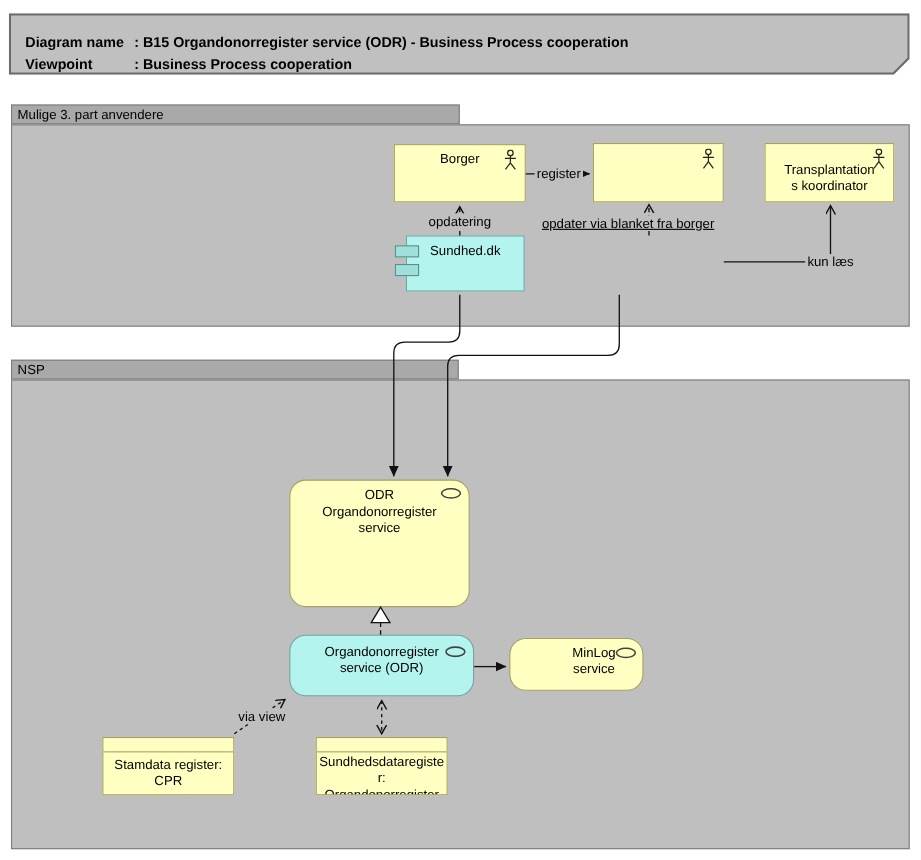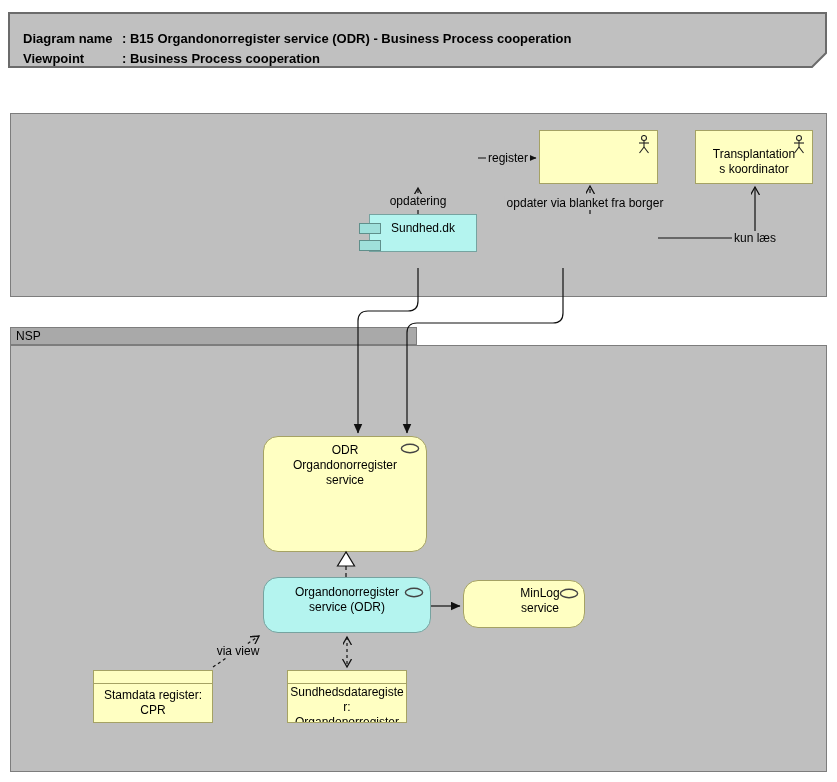--- a/index.html
+++ b/index.html
@@ -48,26 +48,45 @@
         <span>B15 Organdonorregister service (ODR) - Business Process cooperation</span>
       </div>
       <div class="title-row">
         <span class="t-label">Viewpoint</span><span>:</span>
         <span>Business Process cooperation</span>
       </div>
     </div>
   </div>
 
   <div class="grp-body underlay" style="left:10px;top:113px;width:817px;height:184px;"></div>
+  <div class="grp-tab underlay" style="left:10px;top:95px;width:408px;height:18px;z-index:2;">
+    <span>Mulige 3. part anvendere</span>
+  </div>
 
   <div class="grp-body underlay" style="left:10px;top:345px;width:817px;height:427px;"></div>
   <div class="grp-tab underlay" style="left:10px;top:327px;width:407px;height:18px;z-index:2;">
     <span>NSP</span>
   </div>
 
+  <div class="node yellow" style="left:358px;top:131px;width:120px;height:53px;">
+    <span class="actor-icon">
+      <svg width="12" height="19" viewBox="0 0 12 19">
+          <g fill="none" stroke="#222" stroke-width="1.1">
+            <circle cx="6" cy="3" r="2.5"></circle>
+            <line x1="6" y1="5.5" x2="6" y2="12"></line>
+            <line x1="1" y1="8" x2="11" y2="8"></line>
+            <line x1="6" y1="12" x2="1.5" y2="18"></line>
+            <line x1="6" y1="12" x2="10.5" y2="18"></line>
+          </g>
+        </svg>
+    </span>
+    <div class="lines">
+      <div>Borger</div>
+    </div>
+  </div>
 
   <div class="node yellow" style="left:539px;top:130px;width:119px;height:54px;">
     <span class="actor-icon">
       <svg width="12" height="19" viewBox="0 0 12 19">
           <g fill="none" stroke="#222" stroke-width="1.1">
             <circle cx="6" cy="3" r="2.5"></circle>
             <line x1="6" y1="5.5" x2="6" y2="12"></line>
             <line x1="1" y1="8" x2="11" y2="8"></line>
             <line x1="6" y1="12" x2="1.5" y2="18"></line>
             <line x1="6" y1="12" x2="10.5" y2="18"></line>
@@ -87,21 +106,21 @@
             <line x1="6" y1="12" x2="10.5" y2="18"></line>
           </g>
         </svg>
     </span>
     <div class="lines" style="padding-top:16px;">
       <div>Transplantation</div>
       <div>s koordinator</div>
     </div>
   </div>
 
-  <div class="node cyan" style="left:369px;top:214px;width:108px;height:38px;">
+  <div class="node cyan" style="left:369px;top:214px;width:108px;height:51px;">
     <span class="comp-rect" style="top:8px;"></span>
     <span class="comp-rect" style="top:25px;"></span>
     <div class="lines" style="padding-top:6px;">
       <div>Sundhed.dk</div>
     </div>
   </div>
 
 
   <div class="node yellow rounded" style="left:263px;top:436px;width:164px;height:116px;">
     <span class="oval-icon" style="top:6px;right:6px;">
@@ -189,17 +208,17 @@
       <line x1="431" y1="606" x2="460" y2="606" marker-end="url(#mFill)"></line>
 
       <line x1="347" y1="637" x2="347" y2="667" stroke-dasharray="3 3" marker-start="url(#mOpenS)" marker-end="url(#mOpen)"></line>
 
       <line x1="213" y1="667" x2="259" y2="636" stroke-dasharray="3 3" marker-end="url(#mOpen)"></line>
     </g>
   </svg>
 
   <div class="clabel" style="left:508px;top:158px;">register</div>
   <div class="clabel" style="left:418px;top:201px;">opdatering</div>
-  <div class="clabel" style="left:585px;top:203px;">opdater via blanket fra borger</div>
+  <div class="clabel" style="left:571px;top:203px;text-decoration:underline;">opdater via blanket fra borger</div>
   <div class="clabel" style="left:755px;top:238px;">kun læs</div>
   <div class="clabel" style="left:238px;top:651px;">via view</div>
 
 </div>
 
 </body></html>

